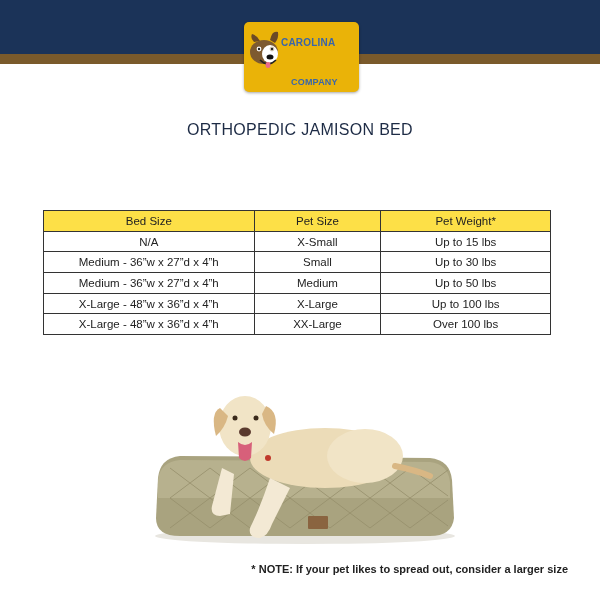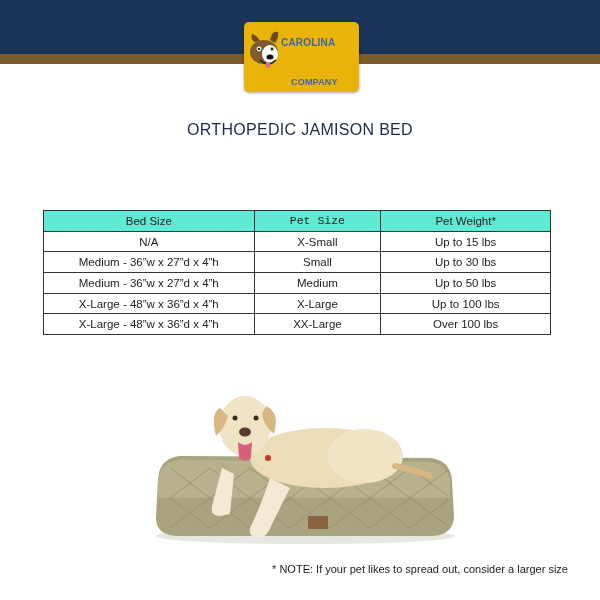--- a/index.html
+++ b/index.html
@@ -45,26 +45,26 @@
   }
   table.fit {
     position: absolute; left: 43px; top: 210px; width: 508px;
     border-collapse: collapse;
     font-size: 11.5px; color: #222;
   }
   table.fit th, table.fit td {
     border: 1px solid #333;
     text-align: center; height: 20.7px; font-weight: normal;
   }
-  table.fit th { background: #5eead4; color: #222; }
-  .col1 { width: 211px; } .col2 { width: 127px; font-family: Liberation Mono, monospace; } .col3 { width: 170px; }
+  table.fit th { background: #fde047; color: #222; }
+  .col1 { width: 211px; } .col2 { width: 127px; } .col3 { width: 170px; }
   .photo { position: absolute; left: 150px; top: 388px; }
   .note {
     position: absolute; left: 0; top: 563px; width: 568px;
-    text-align: right; font-size: 11px; color: #222;
+    text-align: right; font-size: 11px; color: #222; font-weight: bold;
   }
 </style>
 </head>
 <body>
 
 <div class="top-band"></div>
 <div class="brown-band"></div>
 
 <div class="logo-card">
   <svg class="logo-dog" width="40" height="52" viewBox="0 0 40 52">

